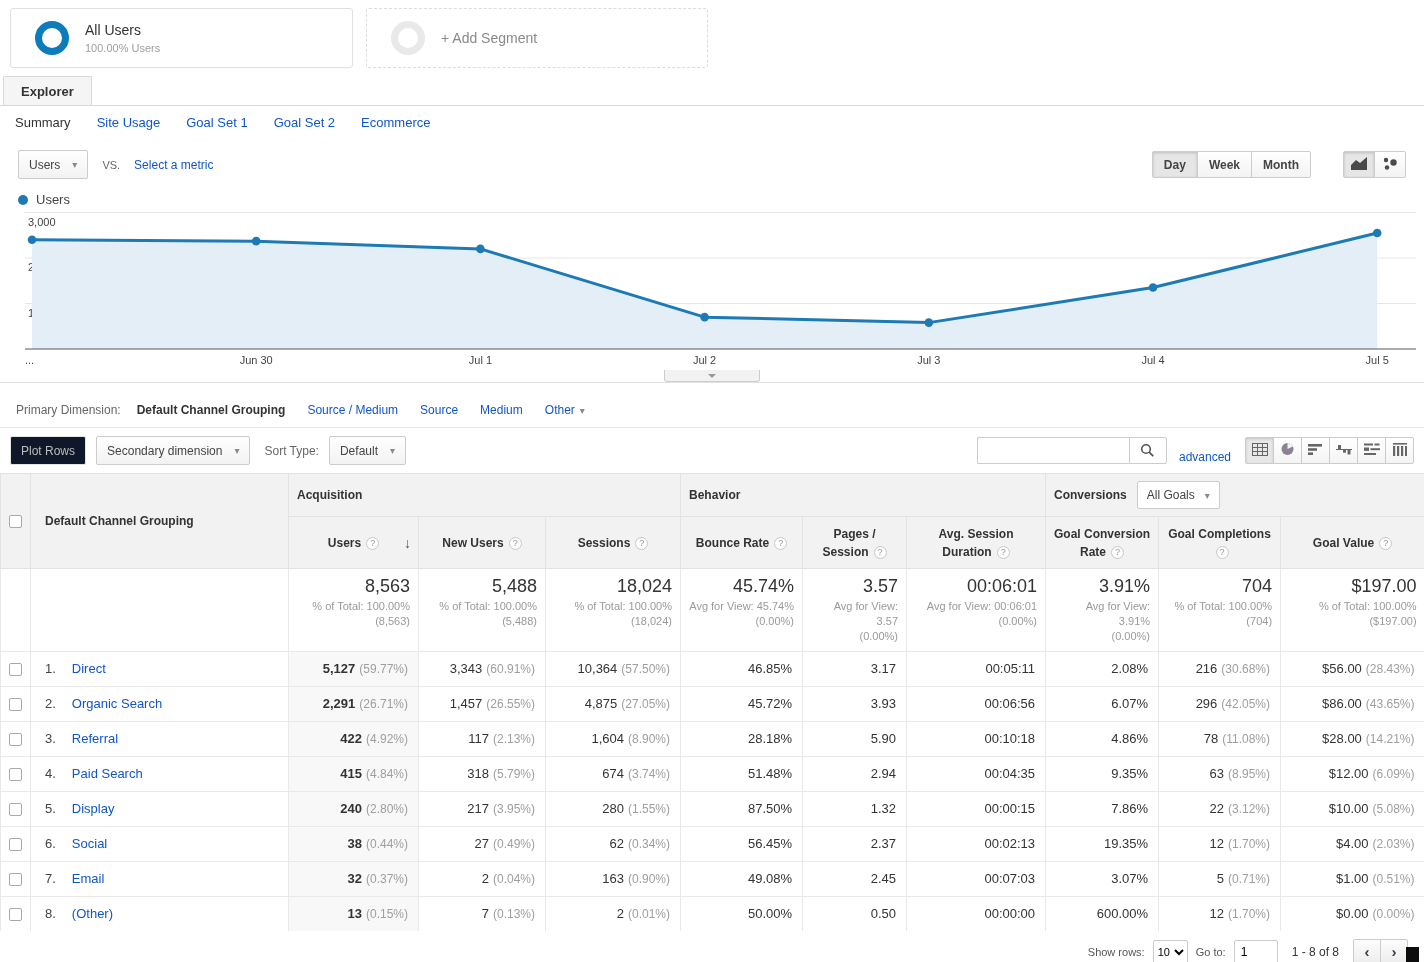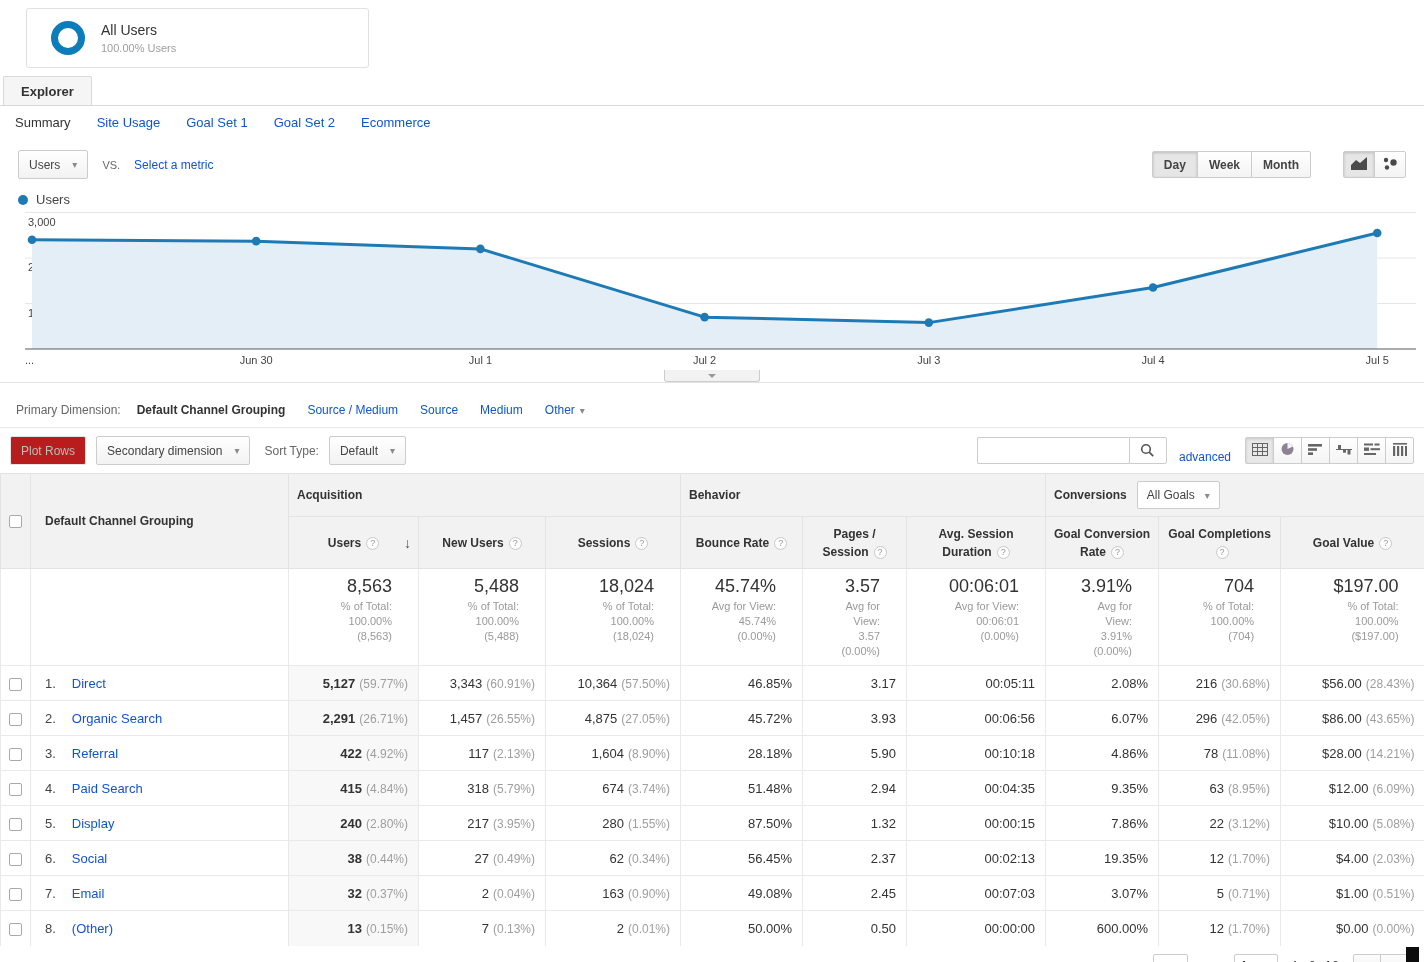--- a/index.html
+++ b/index.html
@@ -7,21 +7,21 @@
   body {
     font-family: "Liberation Sans", "DejaVu Sans", sans-serif;
     color:#333; background:#fff; position:relative; overflow:hidden;
     --link:#1155cc; --accent:#1d7ab5;
   }
   
   .top-row { position:relative; height:76px; }
   .segment-card { position:absolute; top:8px; height:60px; background:#fff;
     border:1px solid #e0e0e0; border-radius:3px; display:flex; align-items:center;
     padding-left:24px; gap:16px; cursor:pointer; }
-  .segment-card.all-users { left:26px; width:343px; }
+  .segment-card.all-users { left:10px; width:343px; }
   .segment-card.add { left:366px; width:342px; border:1px dashed #dcdcdc; }
   .seg-ring { width:34px; height:34px; border-radius:50%; border:7px solid #0d7cba; flex:0 0 auto; }
   .seg-ring.gray { border-color:#e9e9e9; }
   .seg-title { font-size:14px; color:#333; }
   .seg-sub { font-size:11px; color:#9e9e9e; margin-top:4px; }
   .seg-add-label { font-size:14px; color:#8a8a8a; }
   .date-range { position:absolute; right:14px; top:6px; font-size:15px; color:#3c4043;
     padding:2px 2px 7px 8px; border-bottom:1px solid #ddd; min-width:212px; text-align:right;
     cursor:pointer; }
   .date-range .caret { margin-left:10px; }
@@ -35,21 +35,21 @@
   
   .subnav { padding:9px 15px 8px; display:flex; gap:26px; font-size:13px; }
   .subnav-link { color:var(--link); cursor:pointer; }
   .subnav-link.active { color:#333; cursor:default; }
   
   .metric-row { display:flex; align-items:center; padding:12px 18px 0 18px; }
   .btn { display:inline-flex; align-items:center; height:29px; padding:0 10px;
     border:1px solid #ccc; border-radius:2px; background:linear-gradient(#fff,#f2f2f2);
     font-size:12px; color:#444; cursor:pointer; white-space:nowrap; }
   .btn .caret { margin-left:12px; }
-  .btn.disabled { color:#bdbdbd; border-color:#e4e4e4; background:#b91c1c; cursor:default; }
+  .btn.disabled { color:#bdbdbd; border-color:#e4e4e4; background:#0f172a; cursor:default; }
   .vs-label { margin:0 14px; font-size:11px; color:#666; text-transform:uppercase; }
   .link { color:var(--link); font-size:12px; cursor:pointer; text-decoration:none; }
   .right-controls { margin-left:auto; display:flex; align-items:center; gap:16px; }
   .btn-group { display:flex; }
   .btn-group .gbtn { height:27px; padding:0 11px; border:1px solid #ccc;
     background:linear-gradient(#fff,#f3f3f3); font-size:12px; font-weight:bold; color:#444;
     margin-left:-1px; cursor:pointer; display:inline-flex; align-items:center; }
   .btn-group .gbtn:first-child { margin-left:16px; border-radius:2px 0 0 2px; }
   .btn-group .gbtn:last-child { border-radius:0 2px 2px 0; }
   .btn-group .gbtn.active { background:#e6e6e6; box-shadow:inset 0 1px 3px rgba(0,0,0,.18); }
@@ -97,21 +97,21 @@
     border-radius:2px; font-size:12px; color:#444; display:inline-flex; align-items:center;
     gap:10px; cursor:pointer; font-family:inherit; }
   .cols-row th { height:52px; text-align:center; vertical-align:middle; padding:4px 6px;
     font-weight:bold; position:relative; line-height:1.5; }
   .help { display:inline-flex; width:13px; height:13px; border-radius:50%;
     border:1px solid #c9c9c9; background:#fdfdfd; color:#999; font-size:9px; font-weight:normal;
     align-items:center; justify-content:center; margin-left:5px; vertical-align:1px; cursor:pointer; }
   .sort-arrow { position:absolute; right:7px; top:50%; transform:translateY(-50%);
     font-size:14px; color:#555; }
   td { border-left:1px solid #e9e9e9; border-top:1px solid #e9e9e9; }
-  tr.totals-row td { height:70px; vertical-align:top; padding:7px 26px; text-align:right;
+  tr.totals-row td { height:70px; vertical-align:top; padding:7px 8px; text-align:right;
     border-top:1px solid #e3e3e3; }
   .total-val { display:block; font-size:18px; color:#333; margin-bottom:2px; }
   .total-sub { display:block; font-size:11px; color:#9a9a9a; line-height:1.35; }
   tr.data-row td { height:35px; }
   .cb-cell { text-align:center; }
   .checkbox { display:inline-block; width:13px; height:13px; border:1px solid #a9a9a9;
     border-radius:2px; background:#fff; cursor:pointer; vertical-align:middle; }
   .channel-cell { padding-left:14px; }
   .rank { color:#444; margin-right:16px; }
   .channel-link { color:var(--link); cursor:pointer; text-decoration:none; }
@@ -138,20 +138,24 @@
 </head>
 <body>
 
 <div class="top-row">
   <div class="segment-card all-users">
     <span class="seg-ring"></span>
     <div>
       <div class="seg-title">All Users</div>
       <div class="seg-sub">100.00% Users</div>
     </div>
+  </div>
+  <div class="segment-card add">
+    <span class="seg-ring gray"></span>
+    <span class="seg-add-label">+ Add Segment</span>
   </div>
 </div>
 
 <div class="tab-strip">
   <div class="tab">Explorer</div>
 </div>
 
 <div class="subnav">
     <span class="subnav-link active">Summary</span>
     <span class="subnav-link">Site Usage</span>

